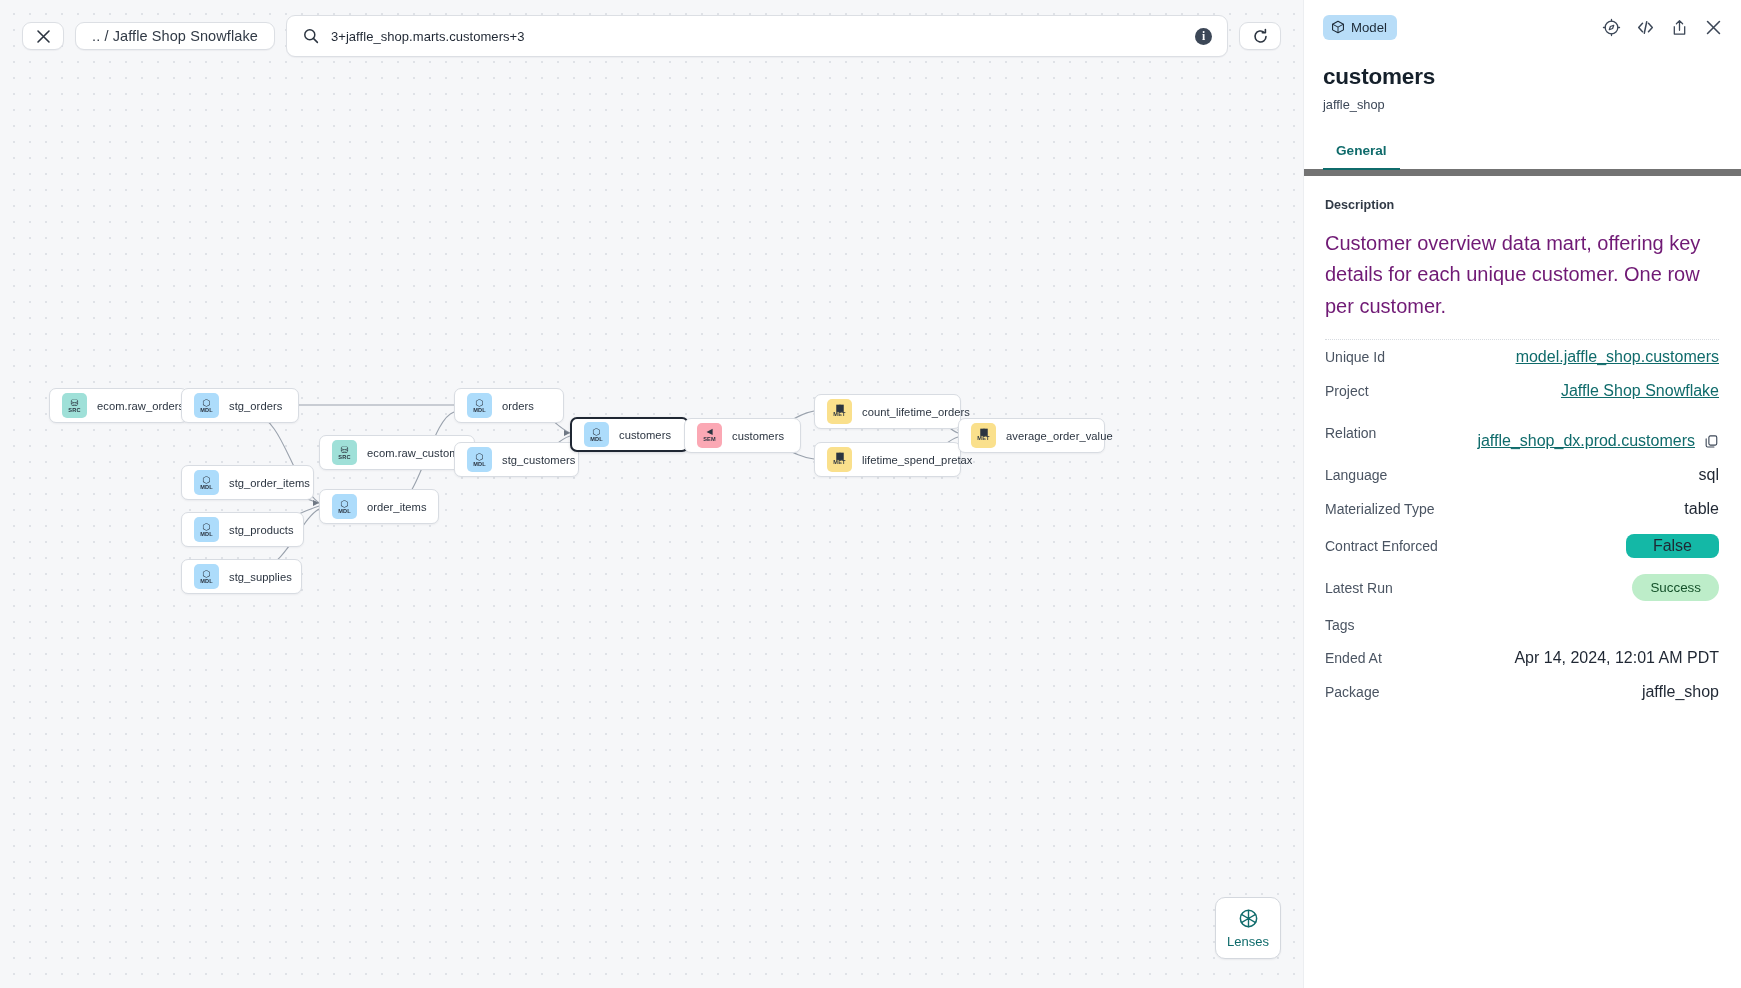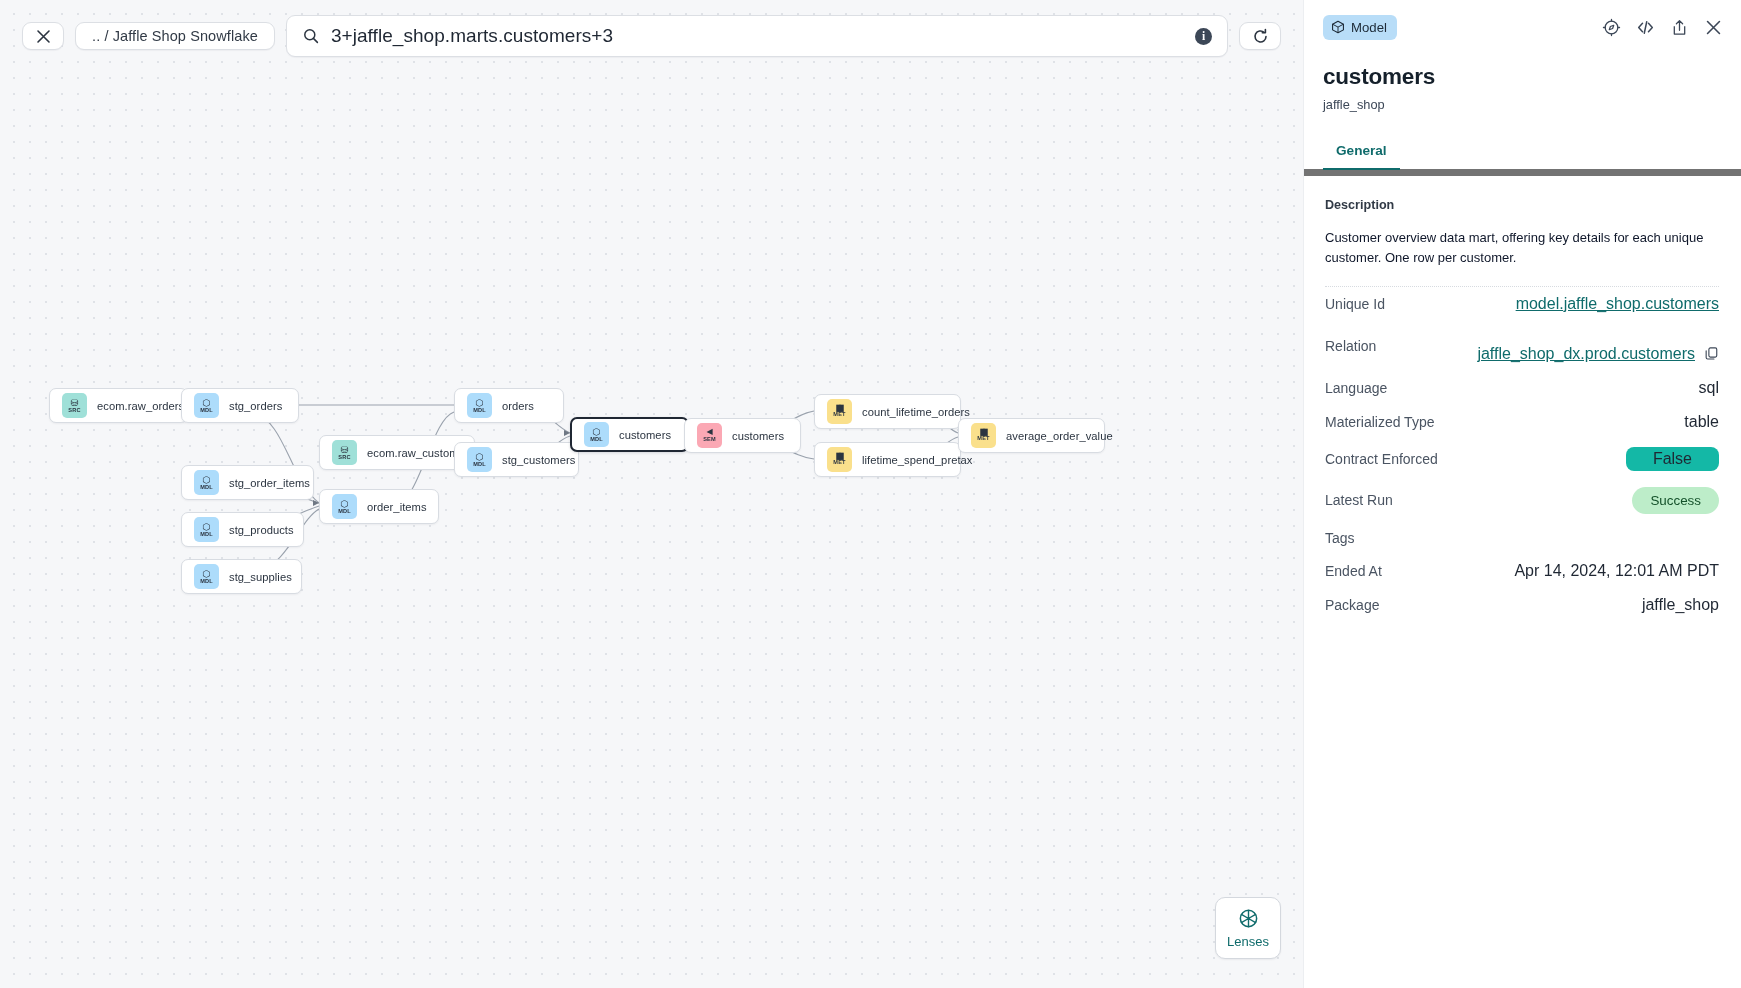--- a/index.html
+++ b/index.html
@@ -46,21 +46,21 @@
     flex: 1 1 auto; height: 42px; background: #fff;
     border: 1px solid #dcdfe4; border-radius: 9px;
     display: flex; align-items: center; gap: 12px;
     padding: 0 15px 0 16px;
     box-shadow: 0 1px 1px rgba(16,24,40,.04);
     max-width: 966px;
   }
   #search-input {
     flex: 1 1 auto; border: none; outline: none;
     font-family: "Liberation Sans", sans-serif;
-    font-size: 19px; color: #1f2733; background: transparent;
+    font-size: 13px; color: #1f2733; background: transparent;
     letter-spacing: .05px;
   }
   .info-dot {
     width: 17px; height: 17px; border-radius: 50%;
     background: #3c4757; color: #fff;
     font-size: 11.5px; font-weight: bold; font-family: "Liberation Serif", serif;
     display: flex; align-items: center; justify-content: center;
     cursor: pointer; flex: 0 0 auto;
   }
 
@@ -130,21 +130,21 @@
 
   #tabs { display: flex; padding: 0 19px; margin-top: 25px; border-bottom: 7px solid #737373; }
   .tab {
     font-size: 13.6px; color: #0f6b6b; font-weight: bold;
     padding: 6px 13px 10px 13px; cursor: pointer;
     border-bottom: 2.5px solid #0f6b6b; margin-bottom: -1px;
   }
 
   #panel-body { padding: 22px 22px 0 21px; overflow-y: auto; flex: 1 1 auto; }
   #desc-label { font-size: 12.6px; font-weight: bold; color: #313a46; }
-  #desc-text { font-size: 13px; color: #0f172a; line-height: 1.57; margin-top: 16px; }
+  #desc-text { font-size: 20px; color: #701a75; line-height: 1.57; margin-top: 16px; }
   #desc-rule { border: none; border-top: 1px dotted #d7dbe0; margin: 17px 0 0 0; }
 
   .kv {
     display: flex; align-items: center; justify-content: space-between;
     min-height: 32px; padding: 8px 0; gap: 16px;
   }
   .kv .k { font-size: 14px; color: #4a5462; white-space: nowrap; }
   .kv .v { font-size: 16px; color: #1f2733; text-align: right; }
   .kv .v.link { color: #0f6b6b; text-decoration: underline; cursor: pointer; }
   .kv .v.chip { background: #14b8a6; border-radius: 8px; padding: 3px 27px; }
@@ -374,20 +374,24 @@
     <div id="panel-body">
       <div id="desc-label">Description</div>
       <div id="desc-text">Customer overview data mart, offering key details for each unique customer. One row per customer.</div>
       <hr id="desc-rule">
       <div id="fields">
           <div class="kv">
             <span class="k">Unique Id</span>
             <span class="v link">model.jaffle_shop.customers</span>
           </div>
           <div class="kv">
+            <span class="k">Project</span>
+            <span class="v link">Jaffle Shop Snowflake</span>
+          </div>
+          <div class="kv">
             <span class="k">Relation</span>
             <span class="vrow">
               <span class="v link">jaffle_shop_dx.prod.customers</span>
               <span class="copy-ic">
                 <svg width="15" height="15" viewBox="0 0 16 16">
                   <rect x="5.2" y="2" width="8.4" height="9.8" rx="1.6" stroke="#3c4757" stroke-width="1.2" fill="none"></rect>
                   <path d="M10.6 13.8 L3.9 13.8 A1.6 1.6 0 0 1 2.3 12.2 L2.3 5.2" stroke="#3c4757" stroke-width="1.2" fill="none" stroke-linecap="round"></path>
                 </svg>
               </span>
             </span>

